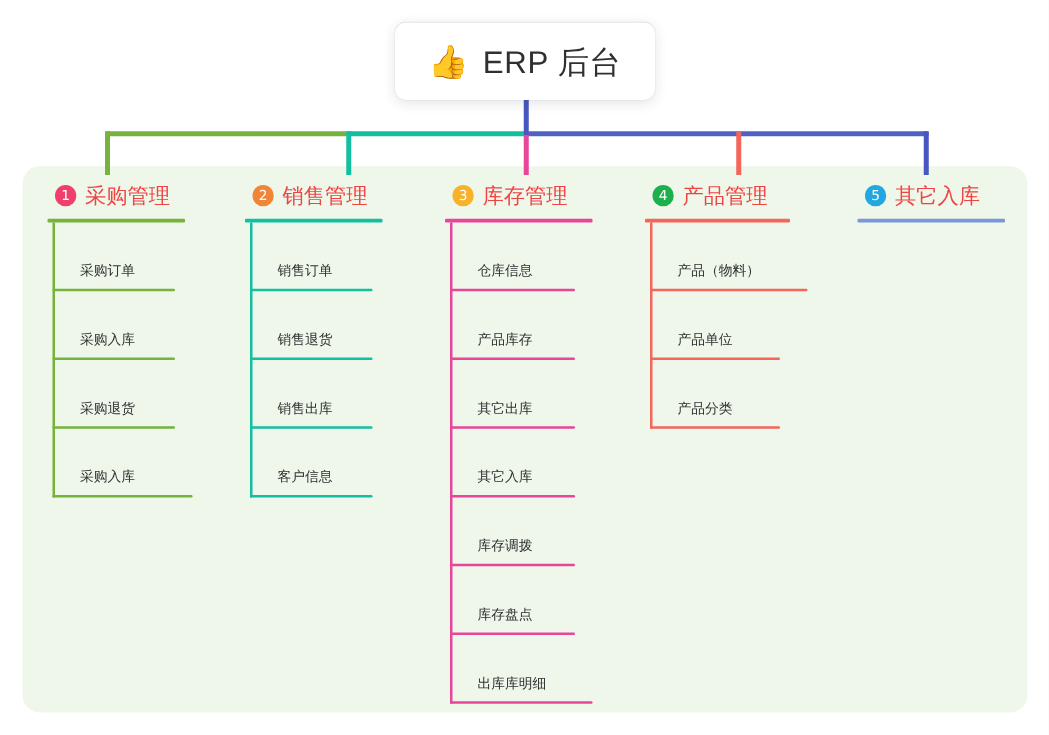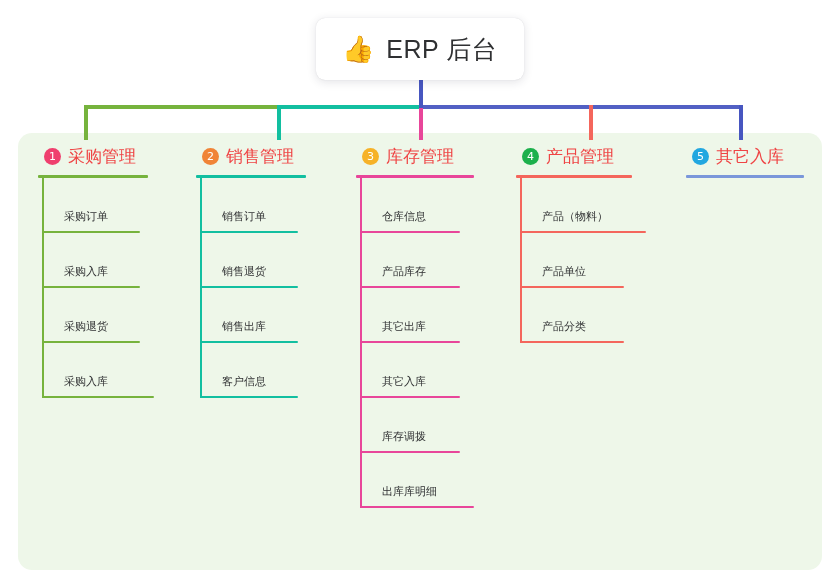--- a/index.html
+++ b/index.html
@@ -164,20 +164,24 @@
         </div>
         <div class="item">
           <span class="item-label">其它入库</span>
           <div class="item-rule" style="background: rgb(232, 70, 154); width: 100px;"></div>
         </div>
         <div class="item">
           <span class="item-label">库存调拨</span>
           <div class="item-rule" style="background: rgb(232, 70, 154); width: 100px;"></div>
         </div>
         <div class="item">
+          <span class="item-label">库存盘点</span>
+          <div class="item-rule" style="background: rgb(232, 70, 154); width: 100px;"></div>
+        </div>
+        <div class="item">
           <span class="item-label">出库库明细</span>
           <div class="item-rule" style="background: rgb(232, 70, 154); width: 114px;"></div>
         </div>
       </div>
     </div>
   <div class="col" id="col4">
       <div class="col-head">
         <span class="badge" style="background: rgb(28, 176, 76);">4</span>
         <span class="head-label">产品管理</span>
       </div>

